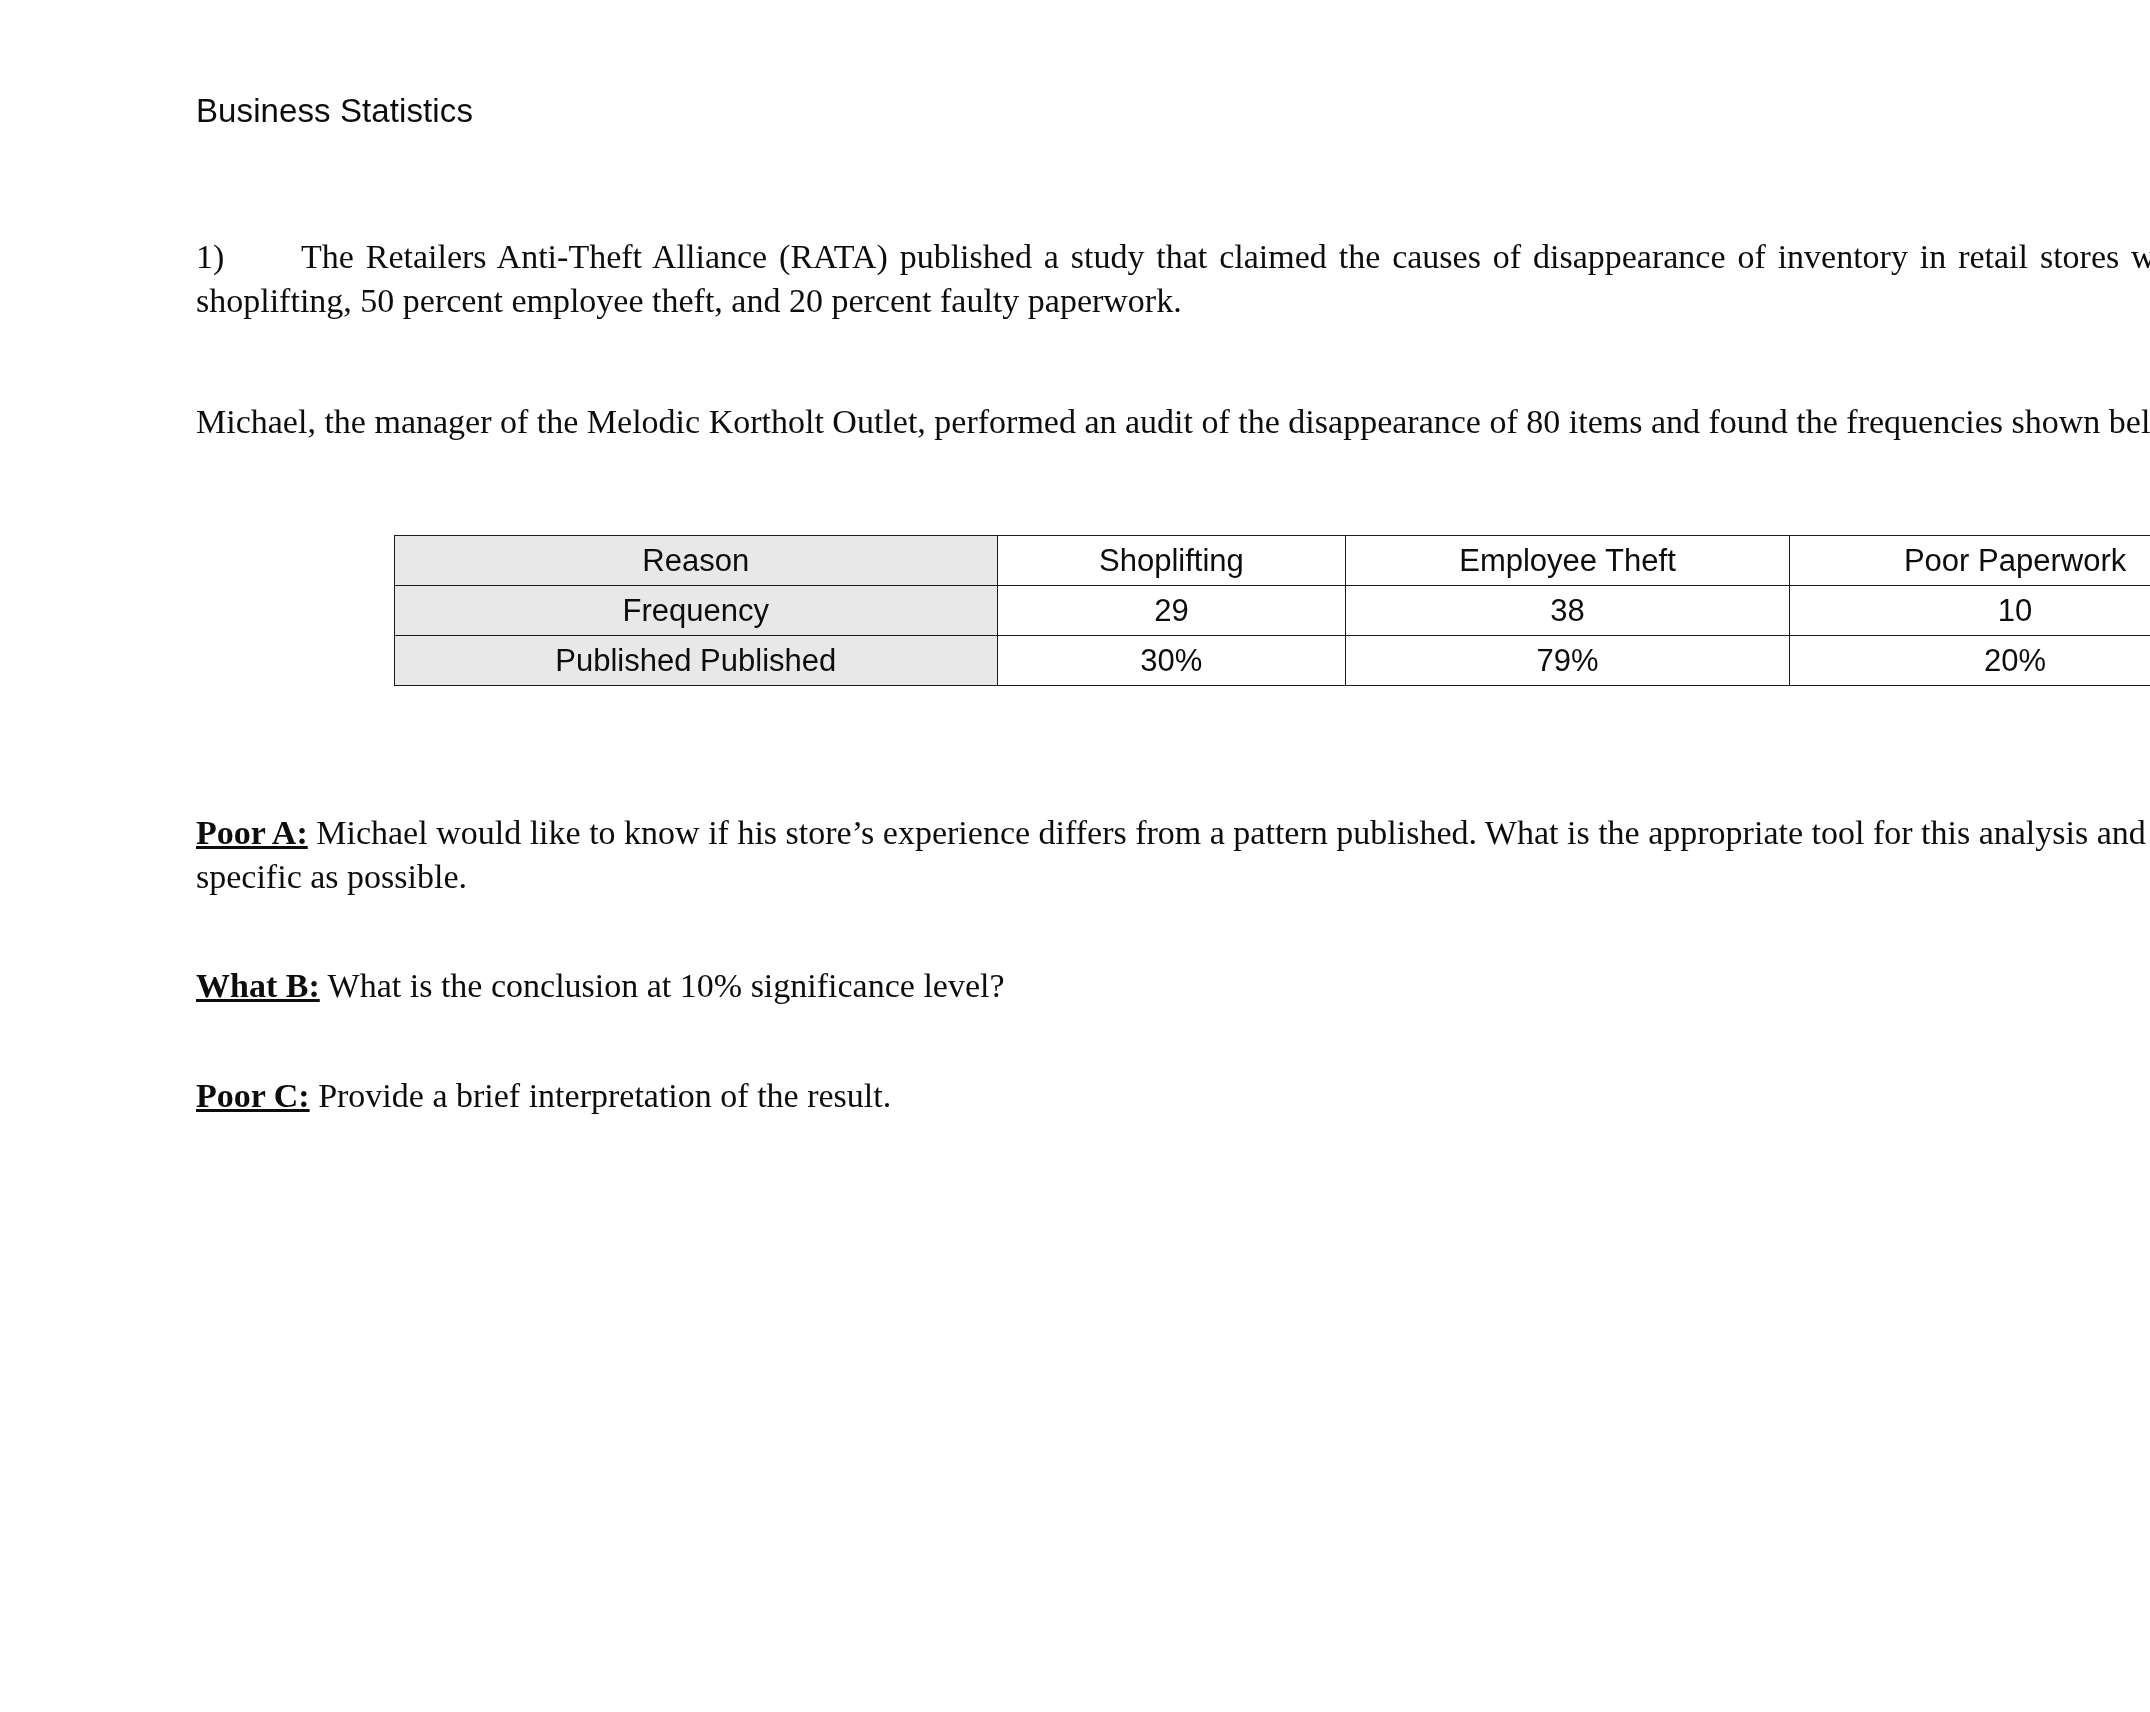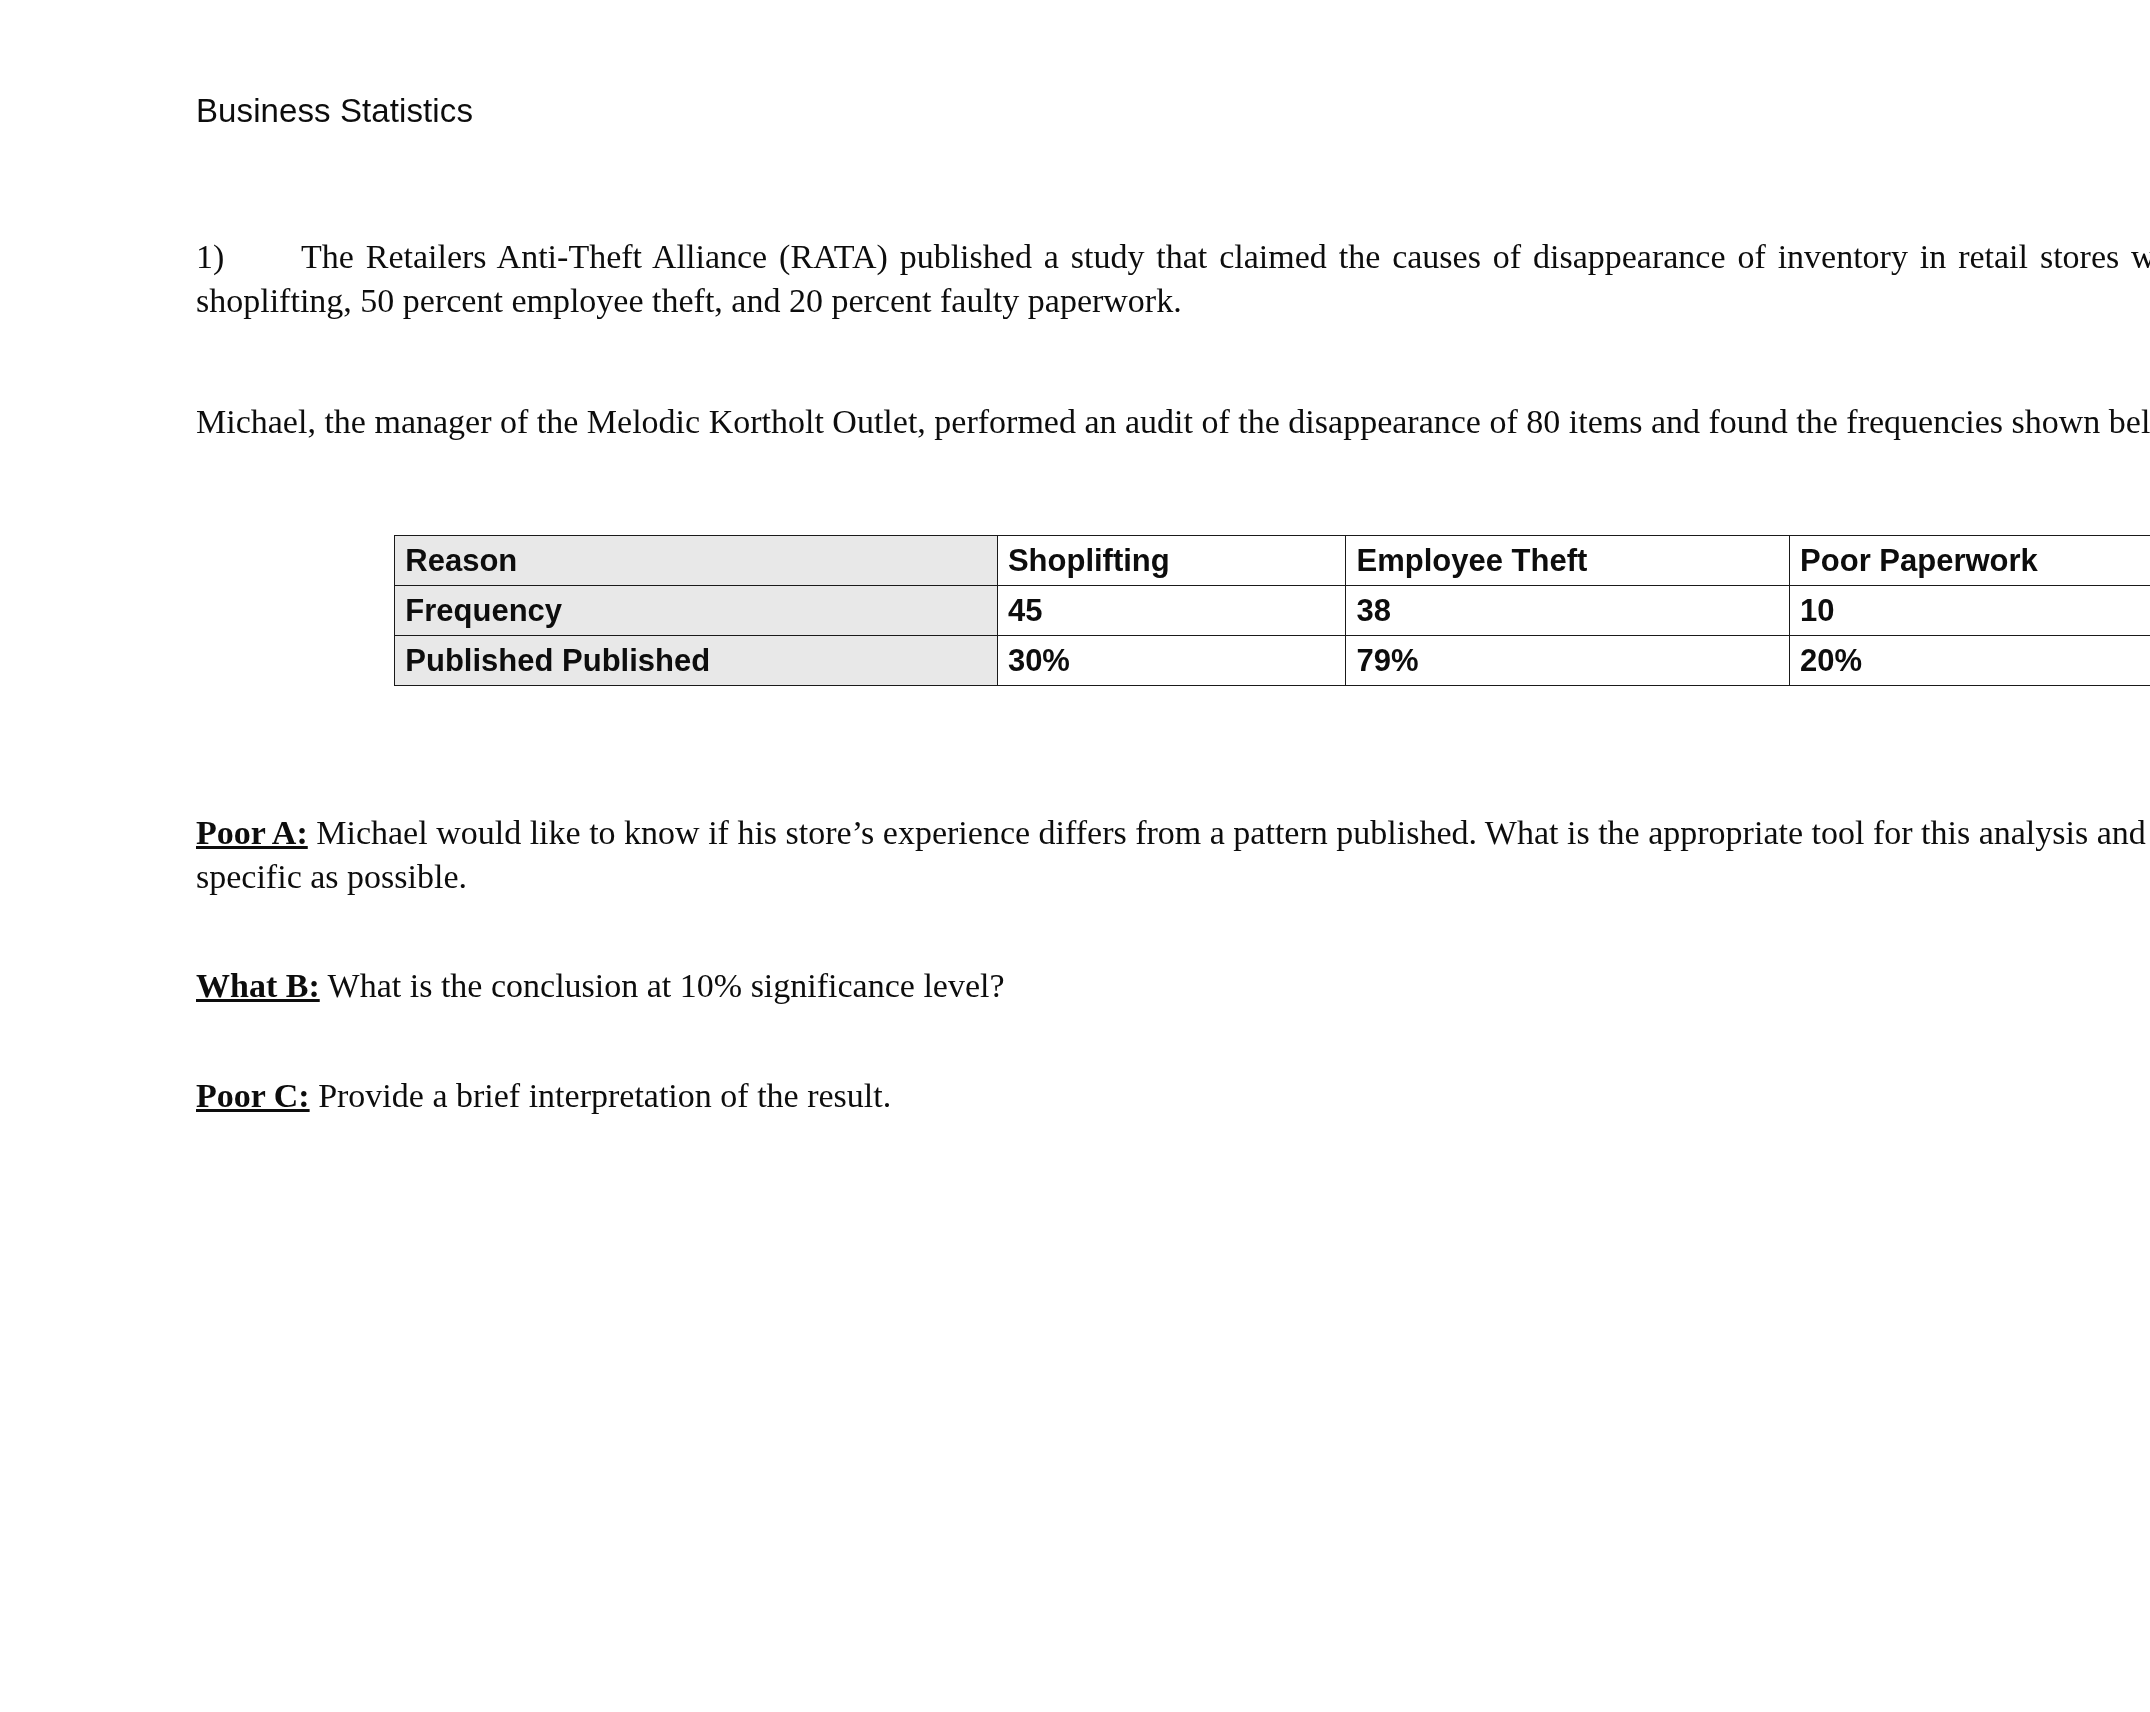--- a/index.html
+++ b/index.html
@@ -56,23 +56,23 @@
 
   table.freq-table {
     border-collapse: collapse;
     margin-left: 198px;
     font-family: "Liberation Sans", sans-serif;
     font-size: 31px;
     color: #0d0d0d;
   }
   table.freq-table td, table.freq-table th {
     border: 1.3px solid #1a1a1a;
-    text-align: left;
+    text-align: center;
     padding: 6px 10.3px;
-    font-weight: bold;
+    font-weight: normal;
     line-height: 1.2;
     white-space: nowrap;
   }
   table.freq-table .rowhead {
     background: #e8e8e8;
     width: 581px;
   }
   table.freq-table .colhead {
     width: 327px;
   }
@@ -114,21 +114,21 @@
     <table class="freq-table">
       <tbody>
           <tr>
         <td class="rowhead">Reason</td>
         <td class="colhead">Shoplifting</td>
         <td class="colhead-wide">Employee Theft</td>
         <td class="colhead-wider">Poor Paperwork</td>
       </tr>
       <tr>
         <td class="rowhead">Frequency</td>
-        <td>45</td>
+        <td>29</td>
         <td>38</td>
         <td>10</td>
       </tr>
       <tr>
         <td class="rowhead">Published Published</td>
         <td>30%</td>
         <td>79%</td>
         <td>20%</td>
       </tr>
     </tbody>

